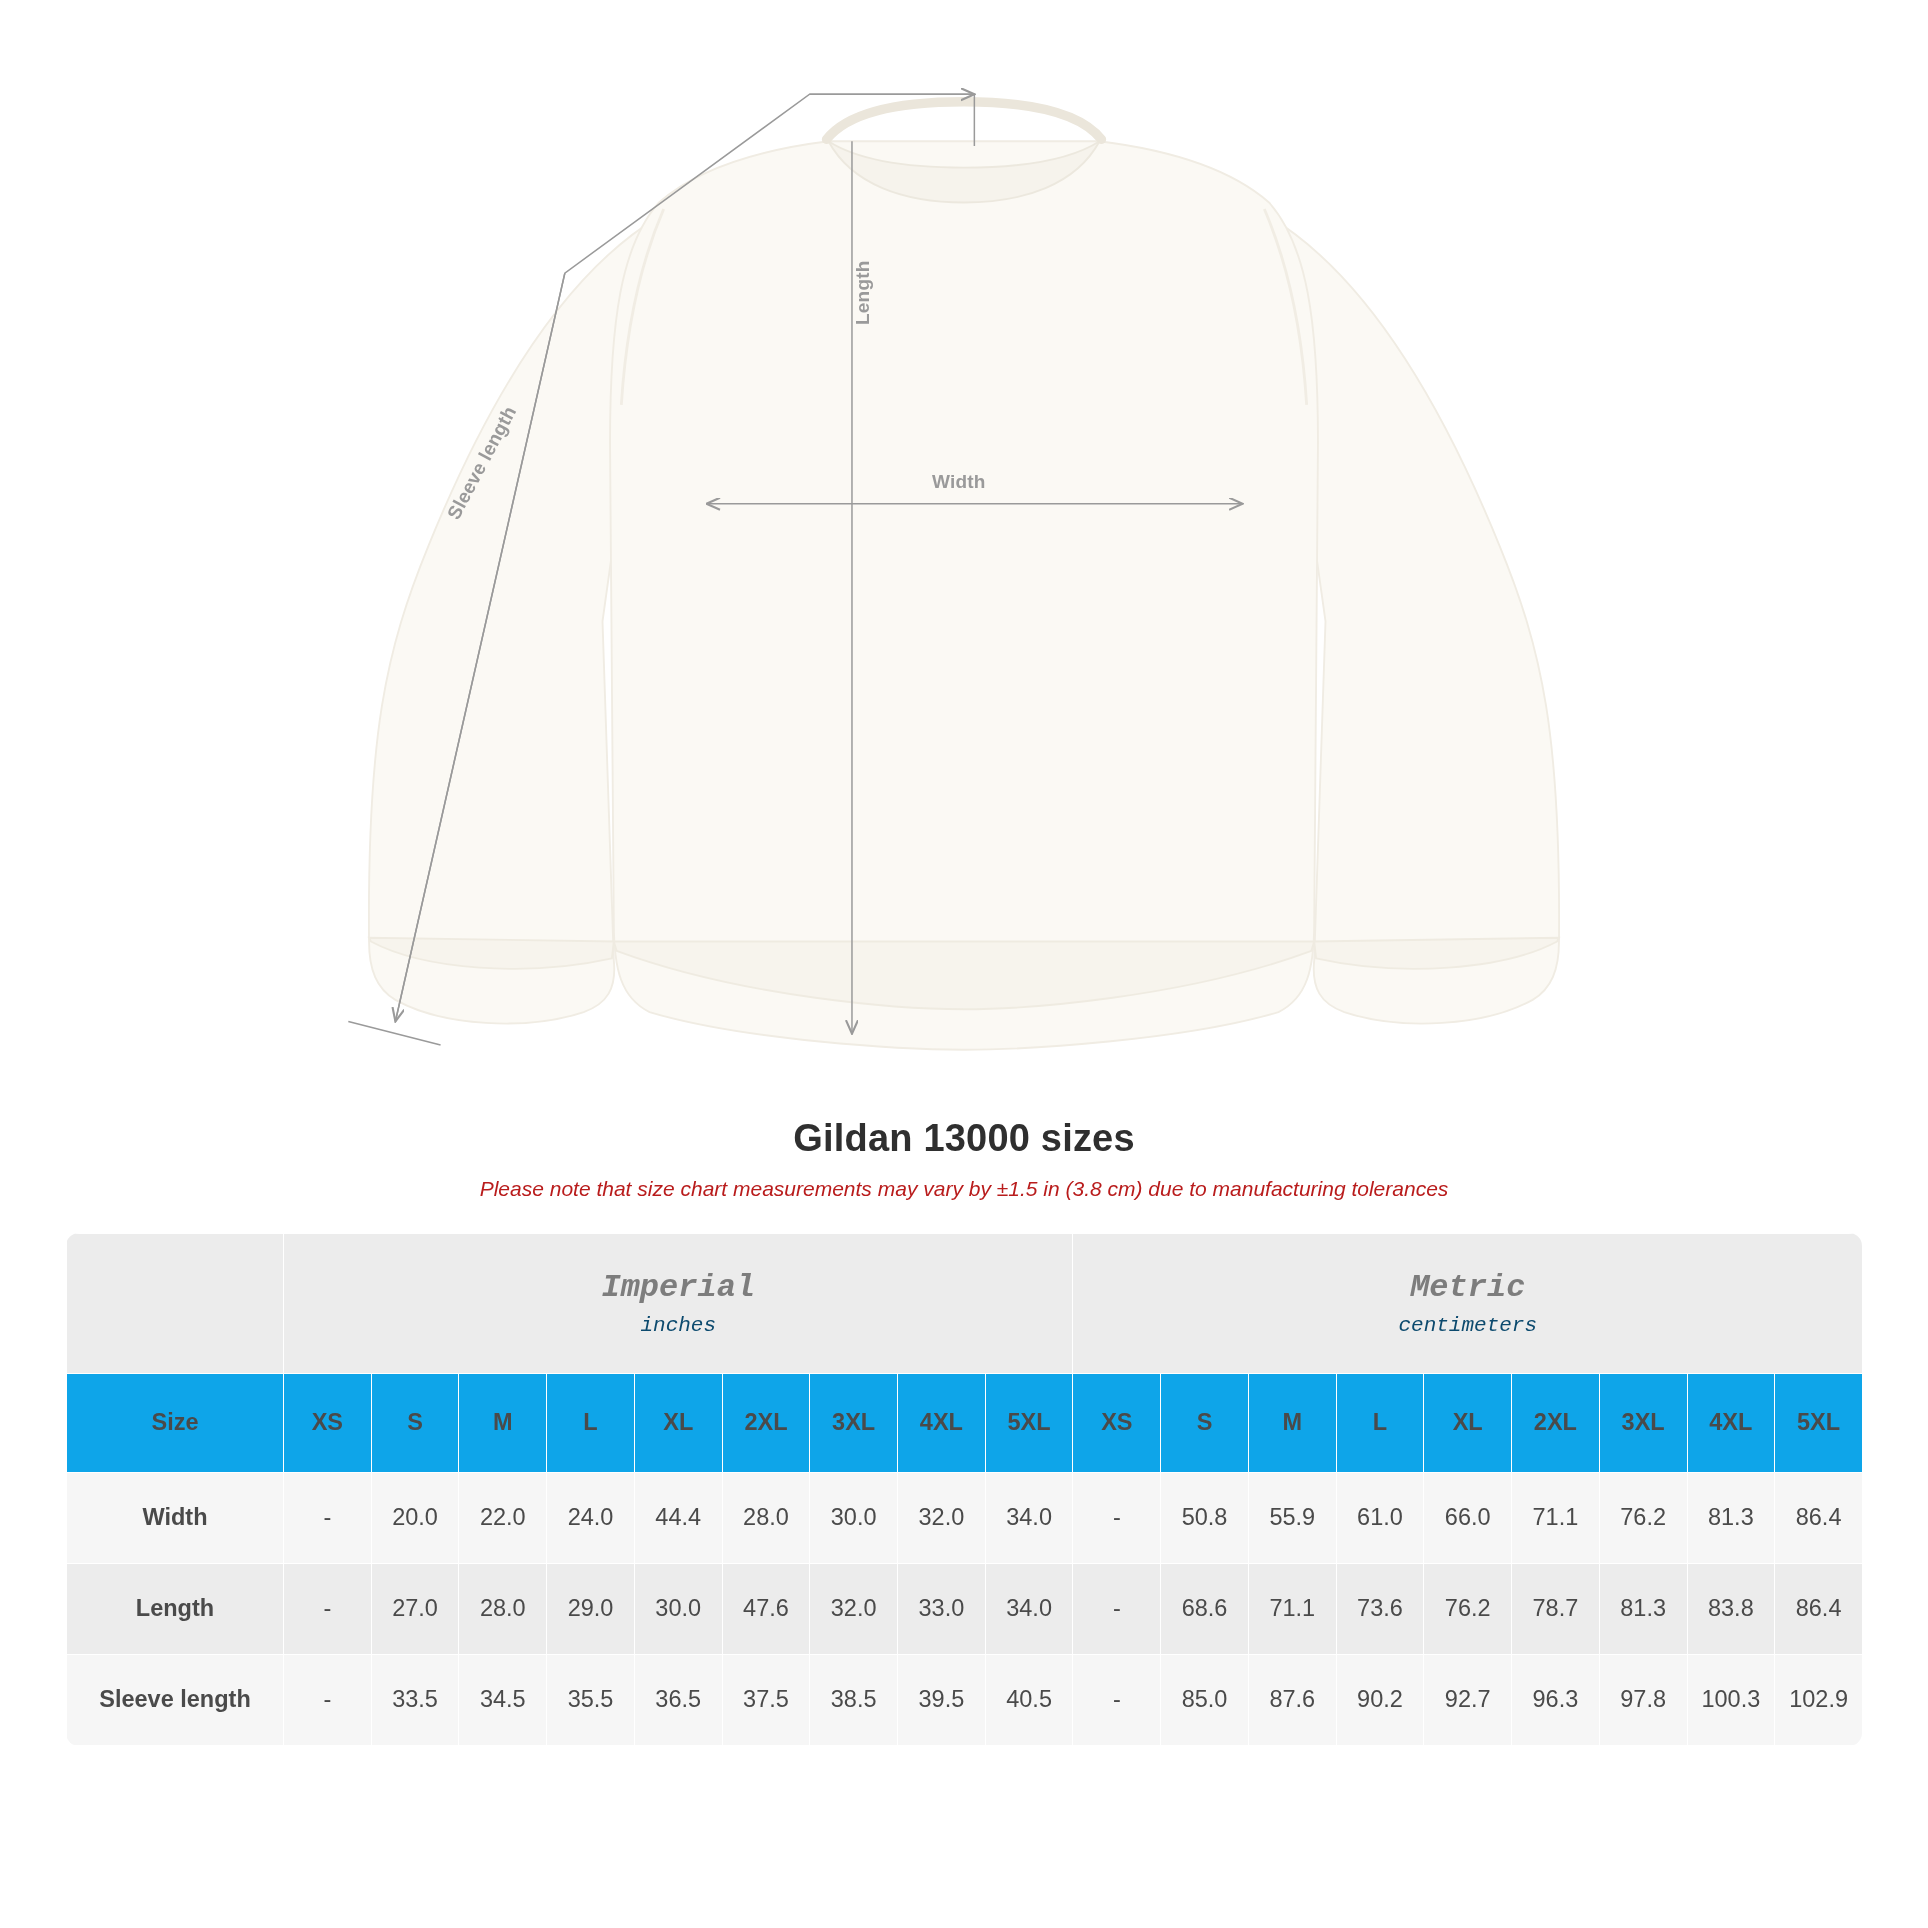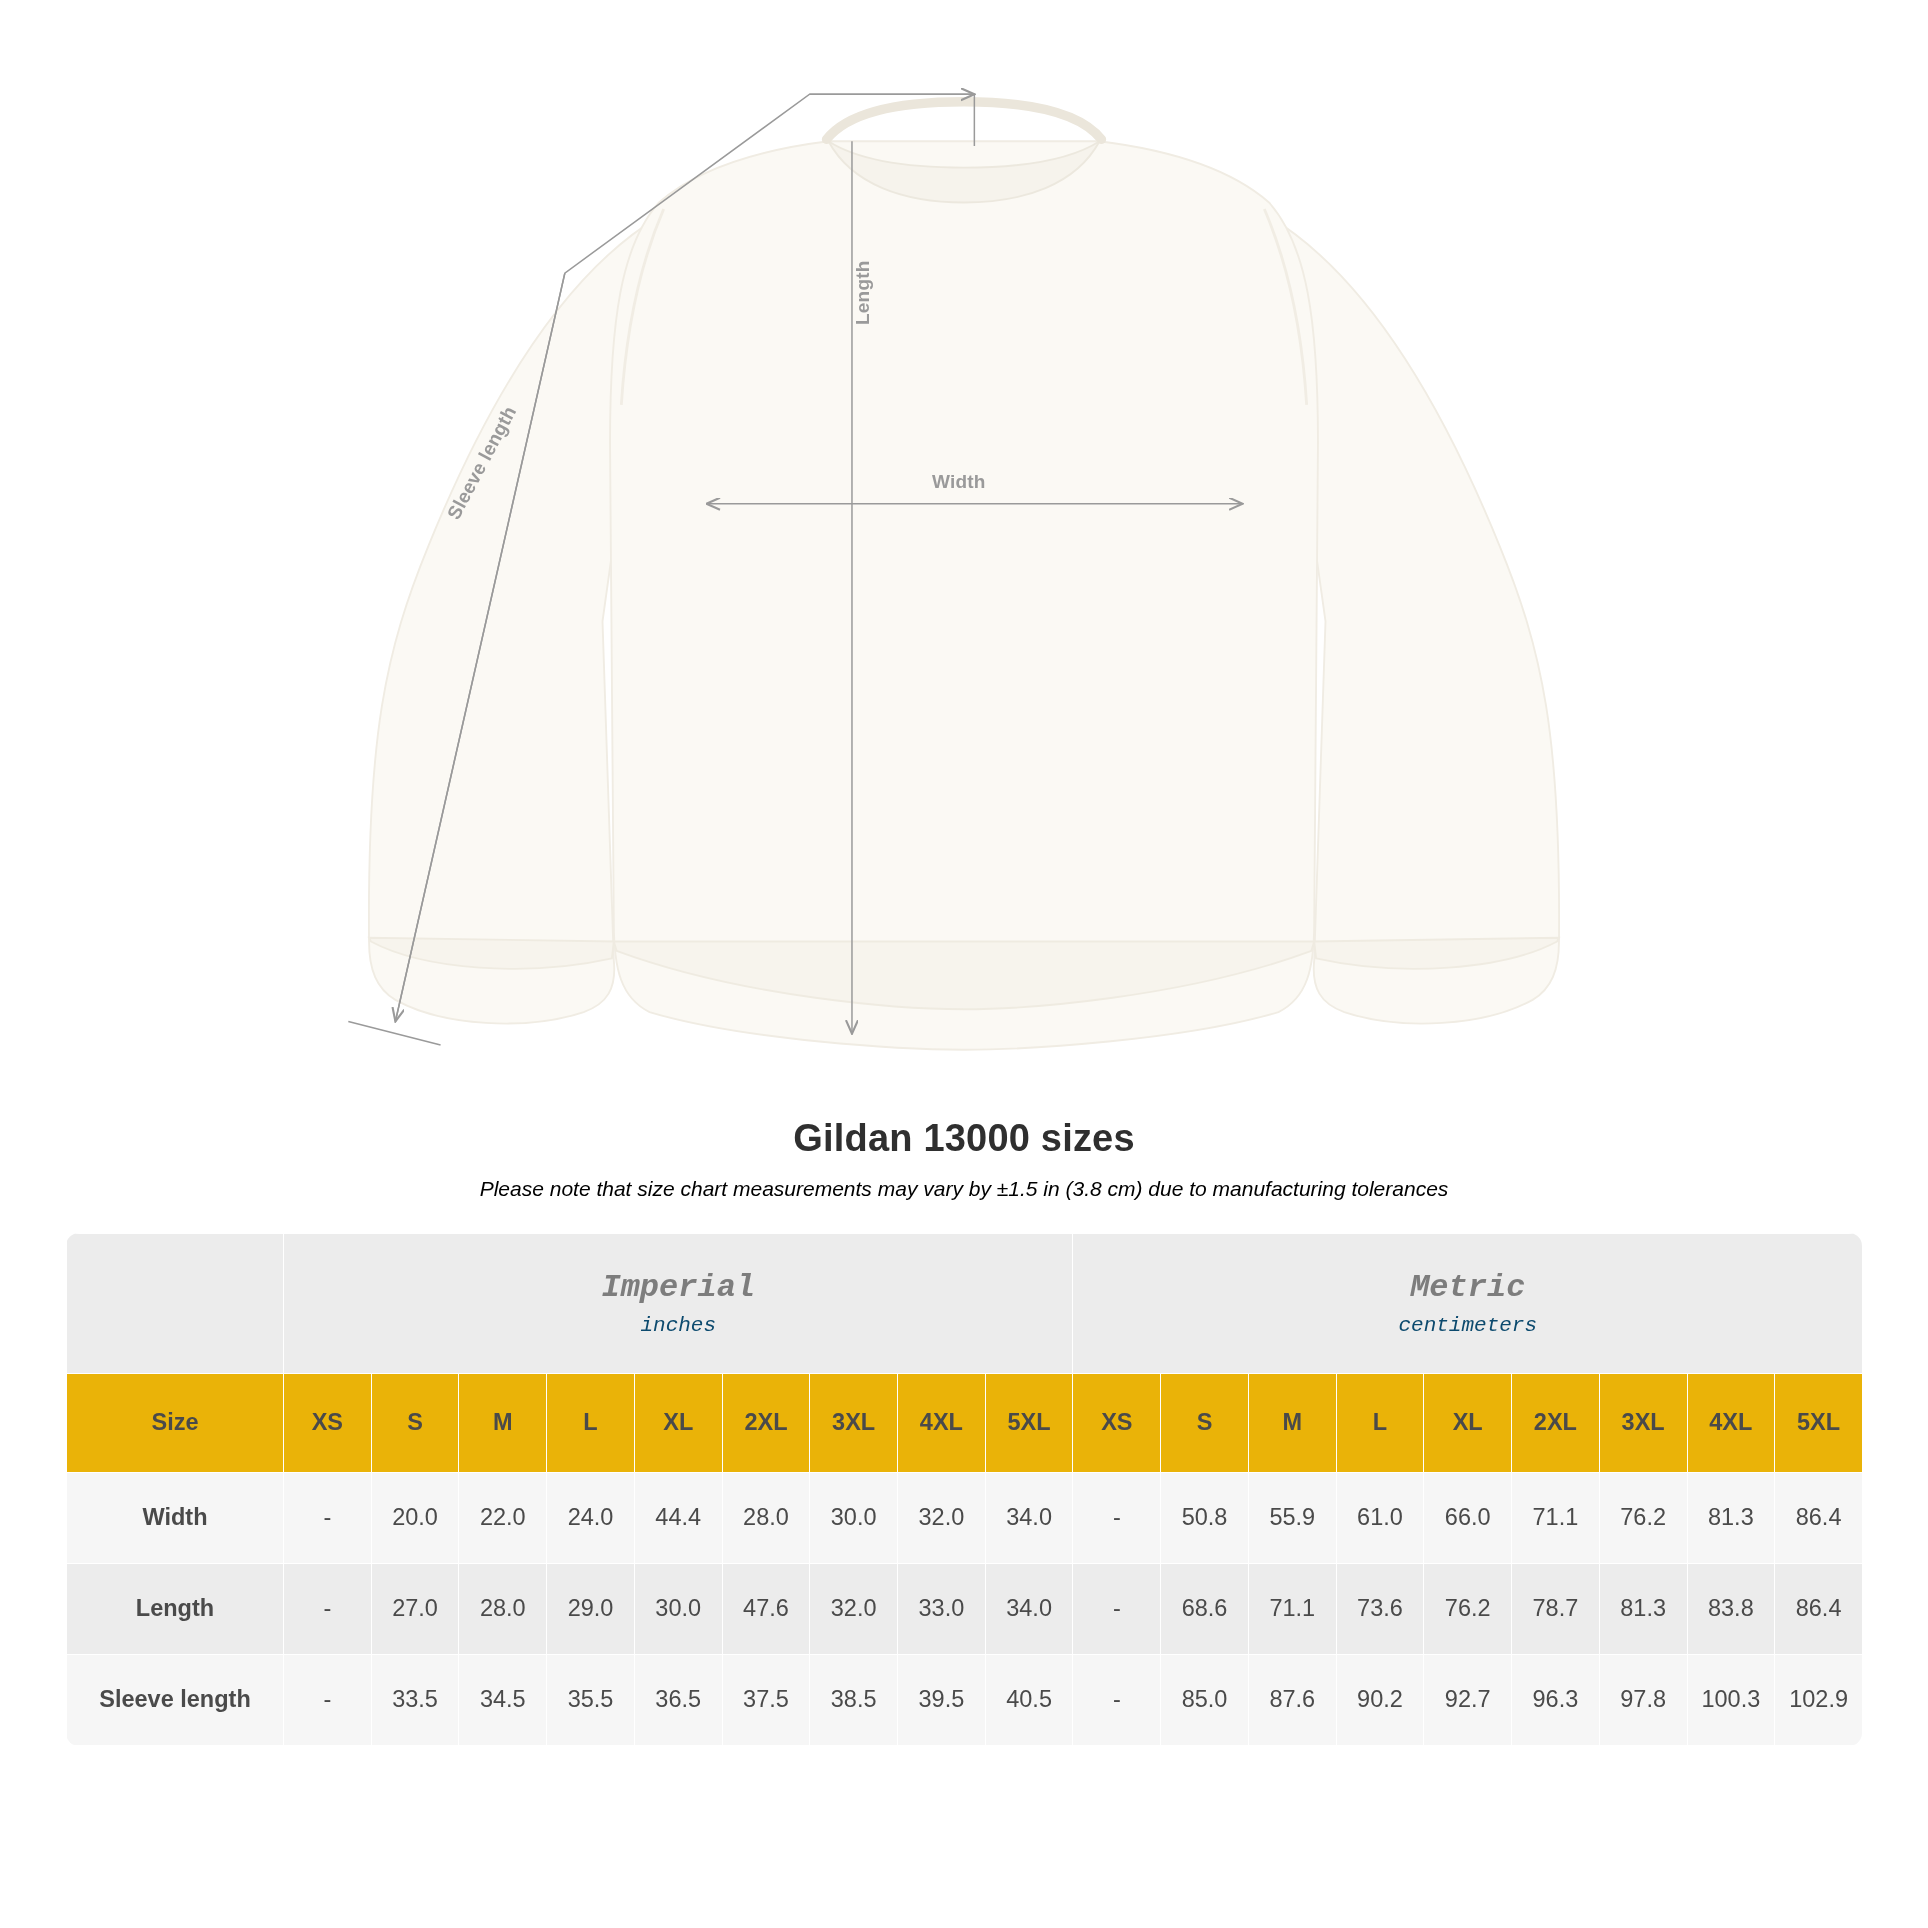--- a/index.html
+++ b/index.html
@@ -65,21 +65,21 @@
   .chart-title {
     font-size: 38px;
     font-weight: bold;
     color: #2f2f2f;
     margin: 0;
     letter-spacing: 0.2px;
   }
   .chart-note {
     font-size: 21px;
     font-style: italic;
-    color: #000000;
+    color: #b91c1c;
     margin-top: 17px;
   }
 
   
   .table-wrap {
     margin: 32px 66px 0 66px;
     border-radius: 13px;
     overflow: hidden;
   }
   table.size-table {
@@ -106,21 +106,21 @@
     font-style: italic;
     color: #7d7d7d;
   }
   .unit-sub {
     font-size: 21px;
     font-style: italic;
     color: #0c4a6e;
     margin-top: 7.5px;
   }
   .size-row td {
-    background: #eab308;
+    background: #0ea5e9;
     height: 98px;
     font-weight: bold;
     color: #4a4a4a;
     vertical-align: middle;
   }
   .data-row td {
     height: 90px;
     vertical-align: middle;
   }
   .row-odd td { background: #ececec; }

